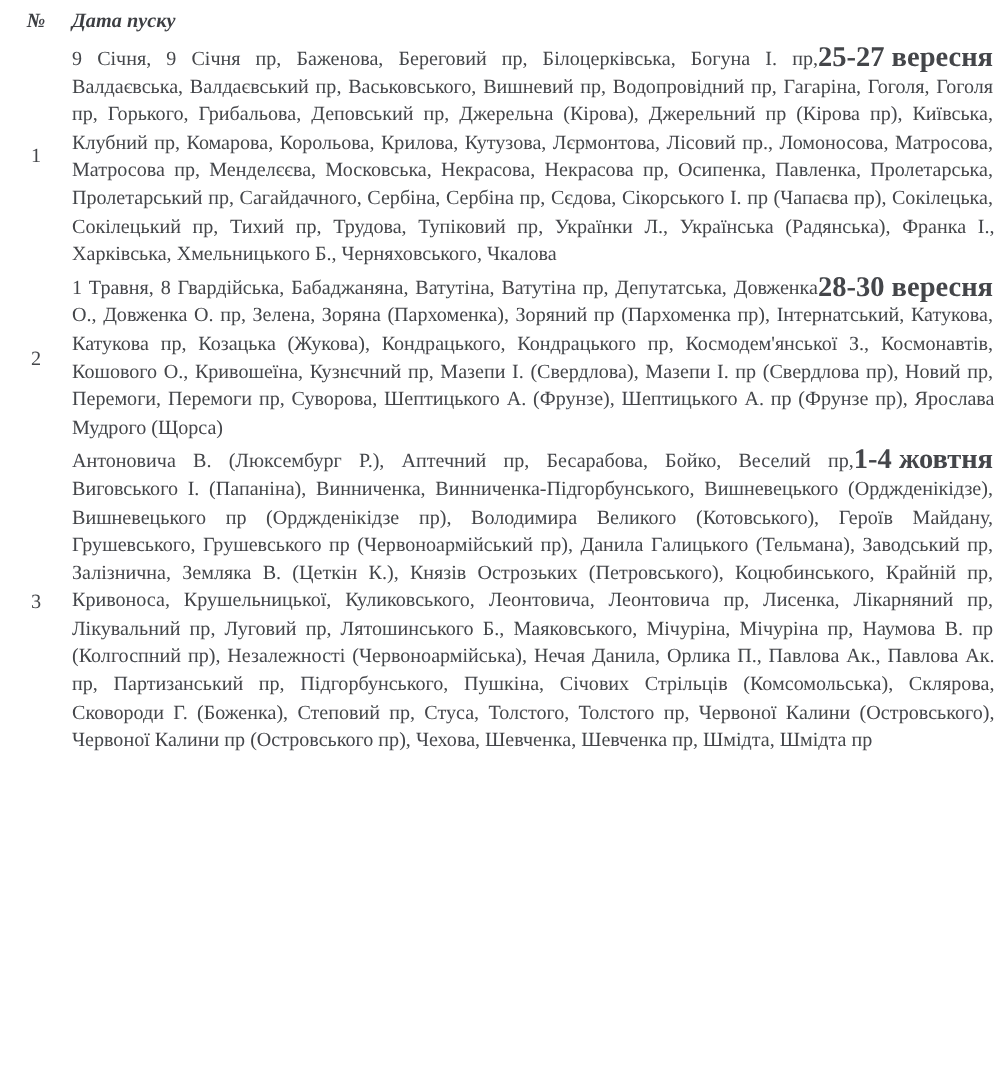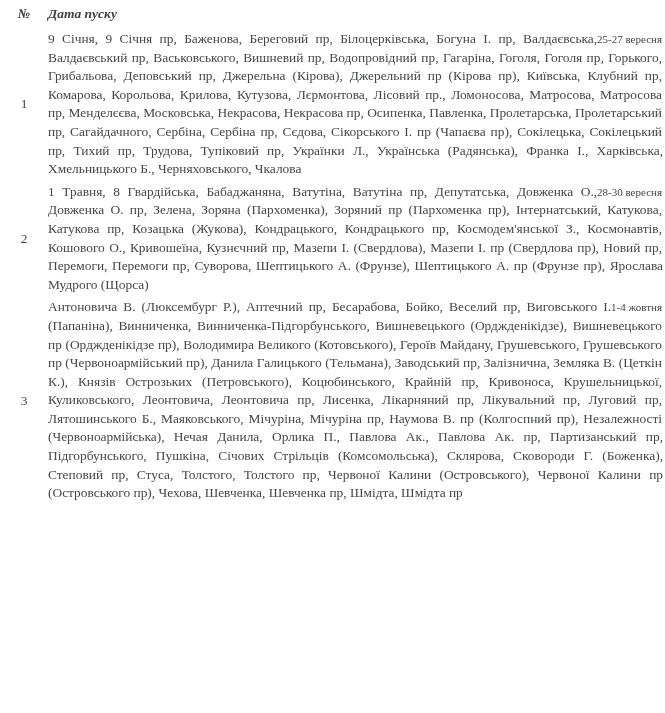--- a/index.html
+++ b/index.html
@@ -79,24 +79,25 @@
     padding-right: 2px;
   }
 
   
   .streets-wrap {
     position: relative;
   }
   .date-float {
     float: right;
     clear: none;
-    font-size: 11px;
+    font-size: 19px;
     line-height: 18.6px;
     white-space: nowrap;
     color: #44464a;
+    font-weight: bold;
   }
   .shape-spacer {
     float: right;
     width: 0;
     height: 0;
   }
 
   .row1 .cell-num { margin-top: 0px; }
 </style>
 </head>

